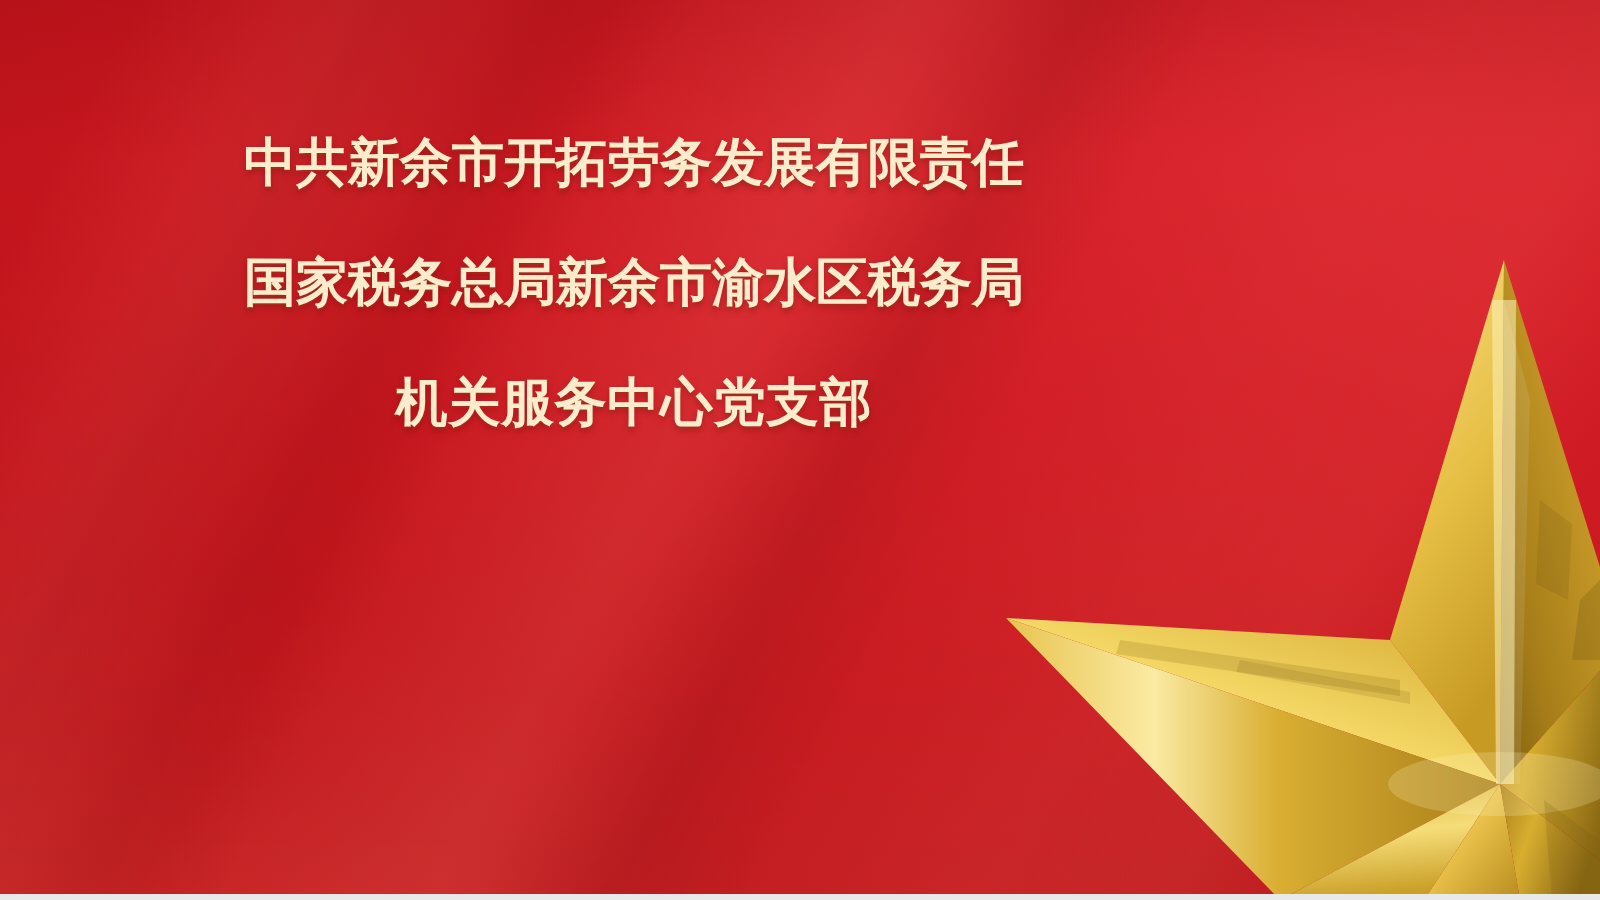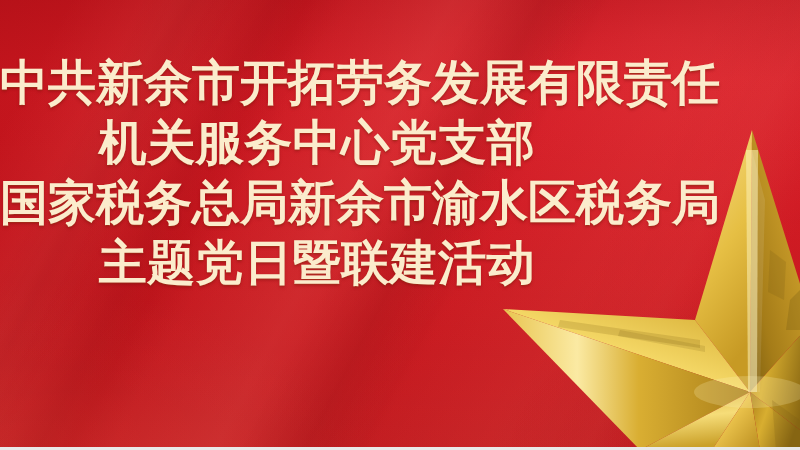--- a/index.html
+++ b/index.html
@@ -76,21 +76,21 @@
   .text-block {
     position: absolute;
     left: 0;
     top: 52px;
     width: 634px;
     text-align: center;
     z-index: 5;
   }
   .tline {
     color: #fbeccc;
-    font-size: 48px;
+    font-size: 26px;
     line-height: 60px;
     font-weight: bold;
     letter-spacing: 0.5px;
     white-space: nowrap;
     text-shadow:
        0 1px 0 rgba(150,60,20,0.45),
        0 2px 3px rgba(110,10,10,0.35);
   }
   .tline.wide { letter-spacing: 0px; }
 
@@ -189,19 +189,18 @@
 
       <polygon points="772,400 800,420 800,450 776,450" fill="#7a5c12" opacity="0.20"></polygon>
 
       <polygon points="560,320 700,340 700,348 558,327" fill="#8a6a16" opacity="0.22"></polygon>
       <polygon points="620,330 705,346 705,352 618,336" fill="#6d5210" opacity="0.15"></polygon>
     </svg>
   </div>
 
   <div class="text-block">
     <div class="tline wide">中共新余市开拓劳务发展有限责任</div>
+    <div class="tline wide">国家税务总局新余市渝水区税务局</div>
     <div class="tline">机关服务中心党支部</div>
-    <div class="tline wide">国家税务总局新余市渝水区税务局</div>
-    <div class="tline">主题党日暨联建活动</div>
   </div>
 
   <div class="bottom-strip"></div>
 </div>
 
 </body></html>

